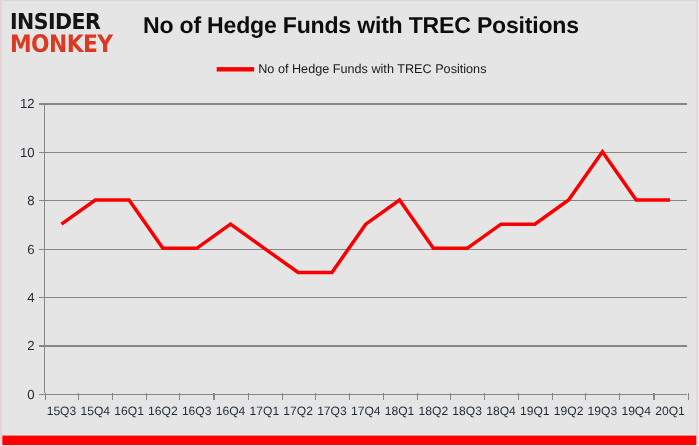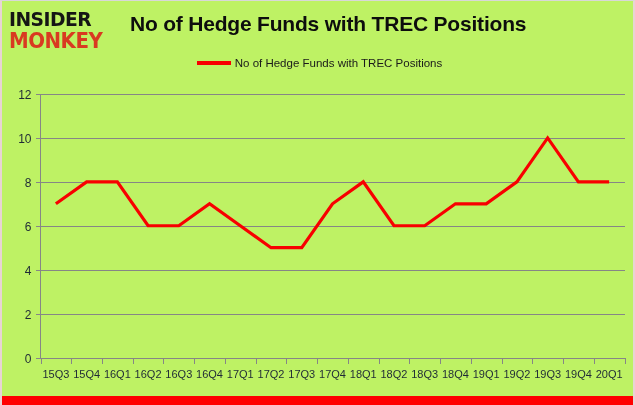--- a/index.html
+++ b/index.html
@@ -7,21 +7,21 @@
     padding: 0;
     background: #ffffff;
   }
   body {
     font-family: "Liberation Sans", sans-serif;
   }
   #page {
     position: relative;
     width: 635px;
     height: 405px;
-    background: #bef264;
+    background: #e5e5e5;
     box-sizing: border-box;
     border-left: 2px solid #e8d4d4;
     border-right: 2px solid #e8d4d4;
     border-top: 1px solid #d8d8d8;
     overflow: hidden;
   }
 
   
   #header {
     position: absolute;

